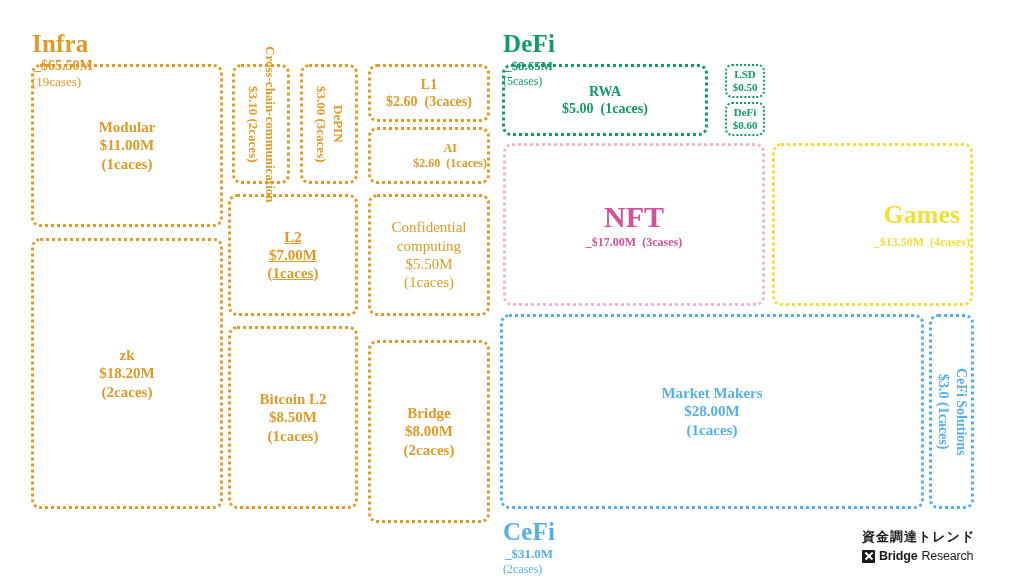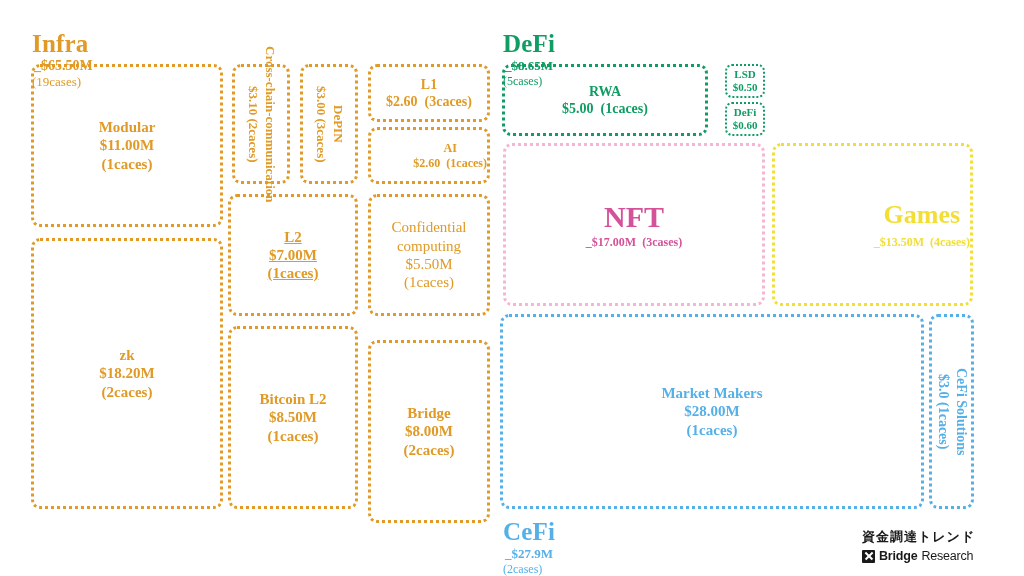--- a/index.html
+++ b/index.html
@@ -118,21 +118,21 @@
   </div>
 
   <div class="sec-head c-defi" style="left:503px;top:30px;">
     <span class="nm" style="font-size:25px;">DeFi</span>
     <span class="amt" style="font-size:13px;">_$8.65M</span>
     <span class="cs" style="font-size:12px;">(5cases)</span>
   </div>
 
   <div class="sec-head c-cefi" style="left:503px;top:518px;">
     <span class="nm" style="font-size:25px;">CeFi</span>
-    <span class="amt" style="font-size:13px;">_$27.9M</span>
+    <span class="amt" style="font-size:13px;">_$31.0M</span>
     <span class="cs" style="font-size:12px;">(2cases)</span>
   </div>
 
   <div class="box c-infra" style="left:31px;top:64px;width:192px;height:163px;font-size:15px;font-weight:700;">
     <div>
       <span class="lbl">Modular</span>
       <span class="lbl">$11.00M</span>
       <span class="lbl">(1caces)</span>
     </div>
   </div>

